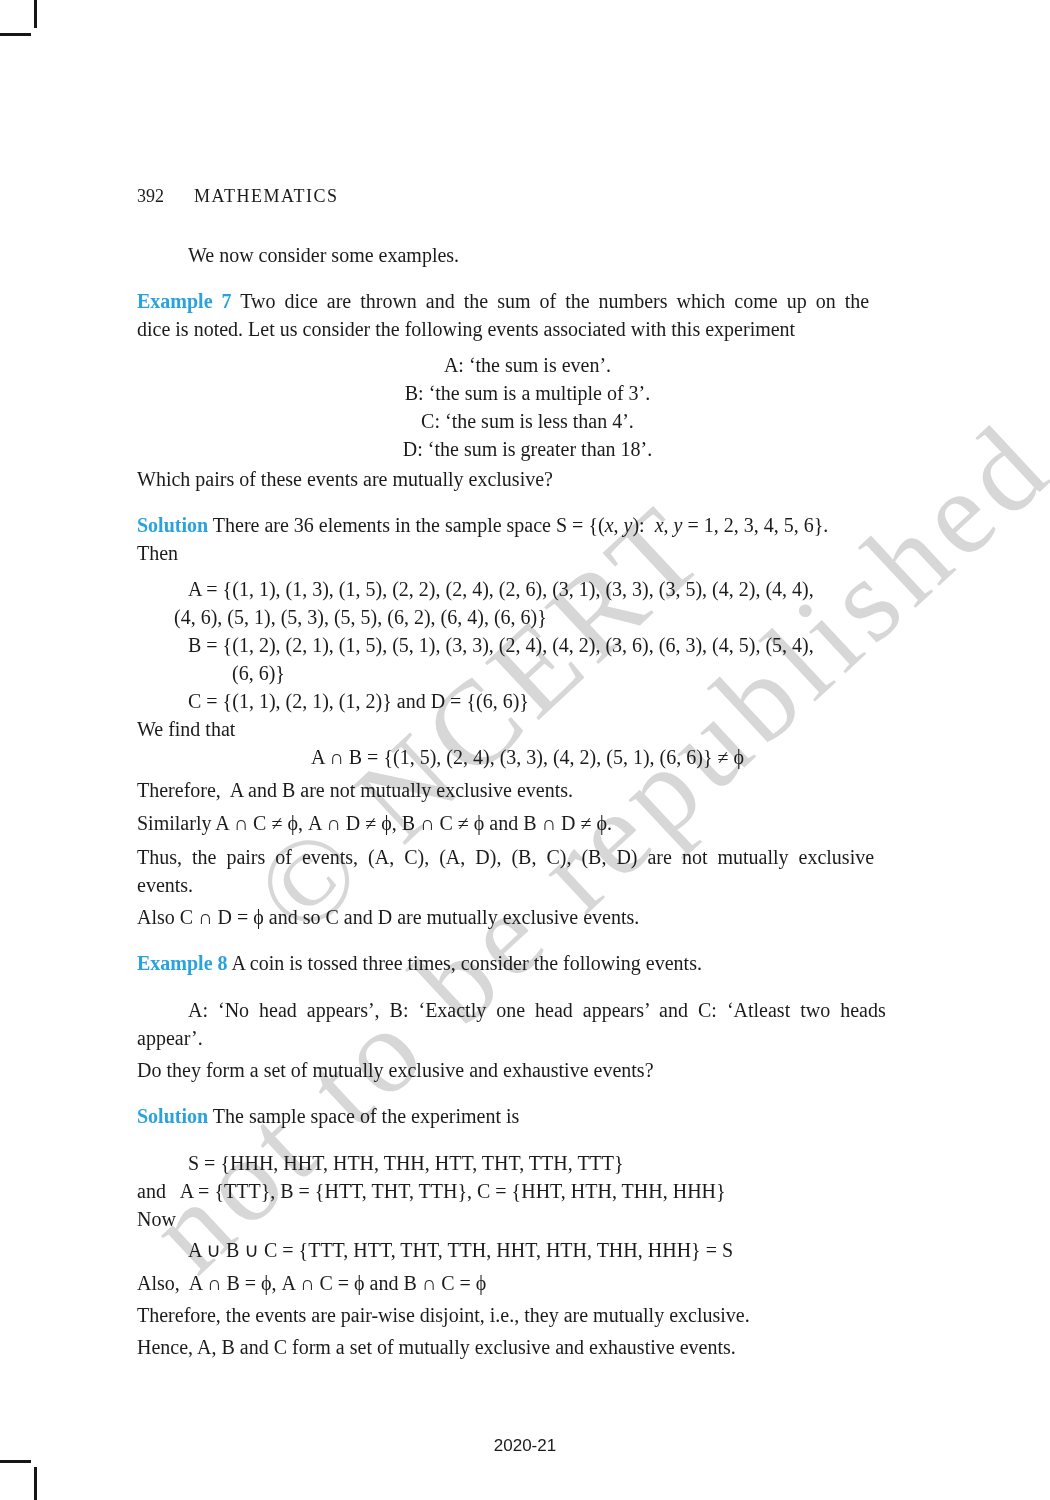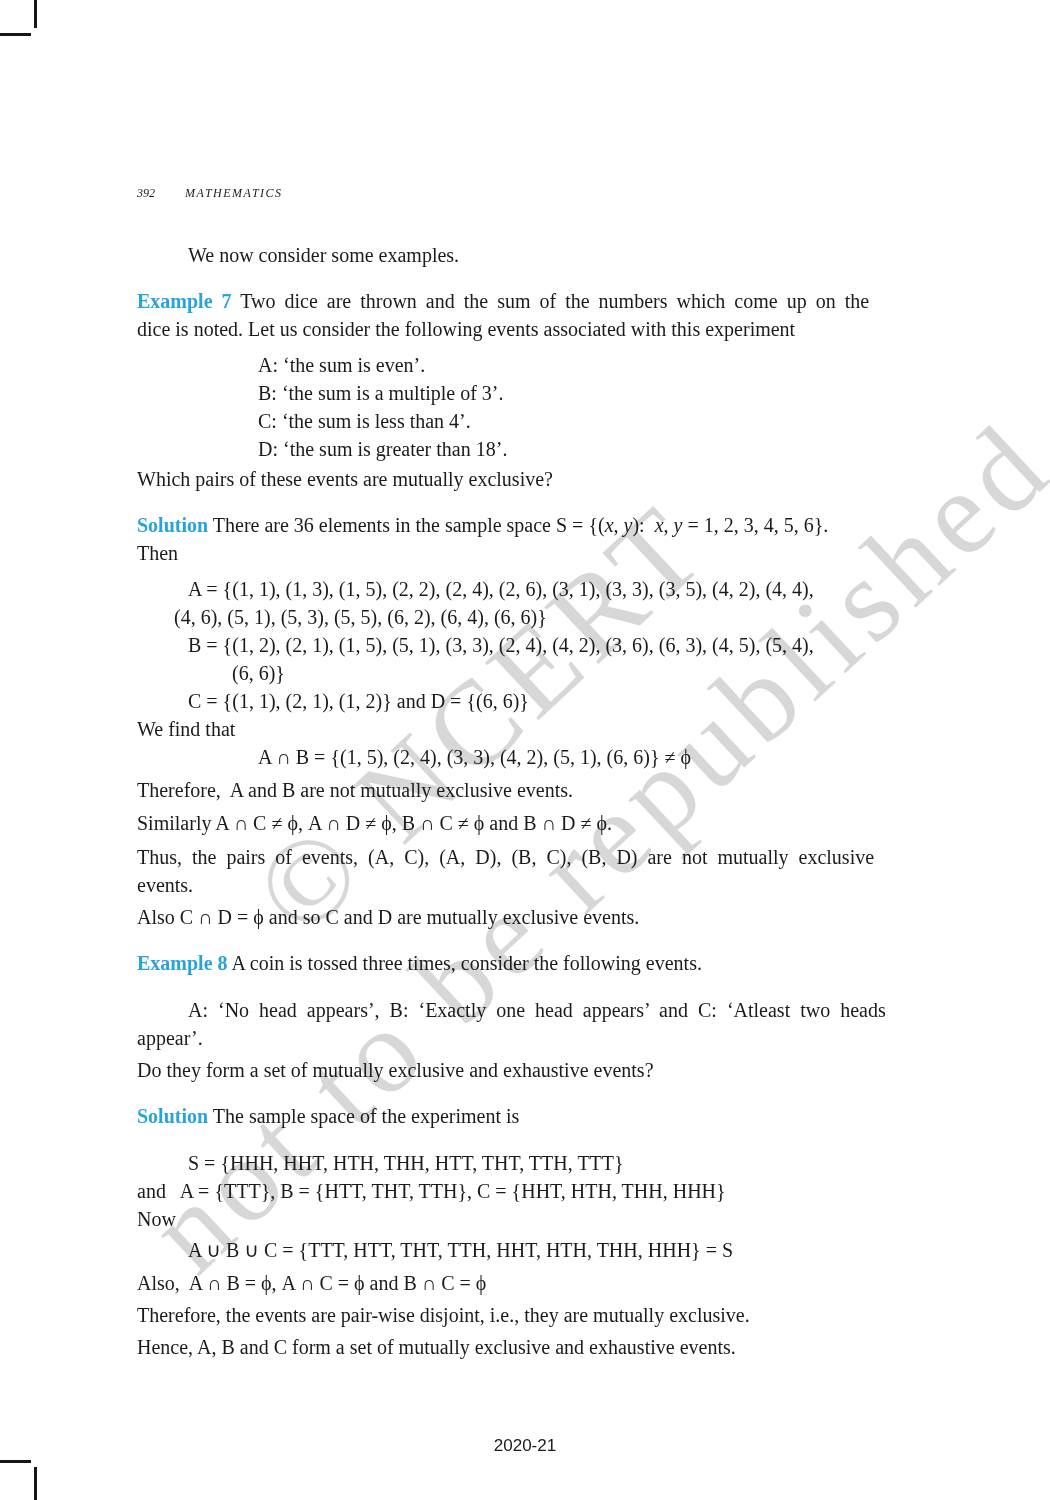--- a/index.html
+++ b/index.html
@@ -35,34 +35,34 @@
     font-size:120px;
     letter-spacing:8px;
     line-height:175px;
     white-space:nowrap;
     z-index:1;
     user-select:none;
   }
 
   .running-head{
     position:absolute;left:137px;top:186px;
-    font-size:12px;z-index:2;font-style:italic;
+    font-size:18px;z-index:2;
   }
   .running-head .book-title{margin-left:30px;letter-spacing:1.5px;}
 
   .content{
     position:absolute;left:137px;top:241px;width:781px;
     font-size:20px;line-height:28px;z-index:2;
   }
   .ln{white-space:nowrap;}
   .ind{padding-left:51px;}
   .ml51{margin-left:51px;}
   .ml88{margin-left:37px;}
   .ml95{margin-left:95px;}
-  .ml121{margin-left:121px;}
+  .ml121{text-align:center;}
   .g1{margin-top:19px;}.g2{margin-top:2px;}.g3{margin-top:3px;}
   .g4{margin-top:4px;}.g5{margin-top:5px;}.g6{margin-top:6px;}
   .g8{margin-top:8px;}.g11{margin-top:18px;}
   .ws4{word-spacing:4px;}
   .ws5{word-spacing:5px;}
   .accent{color:var(--accent);font-weight:700;}
   .it{font-style:italic;}
 
   .page-footer{
     position:absolute;left:0;right:0;top:1436px;

